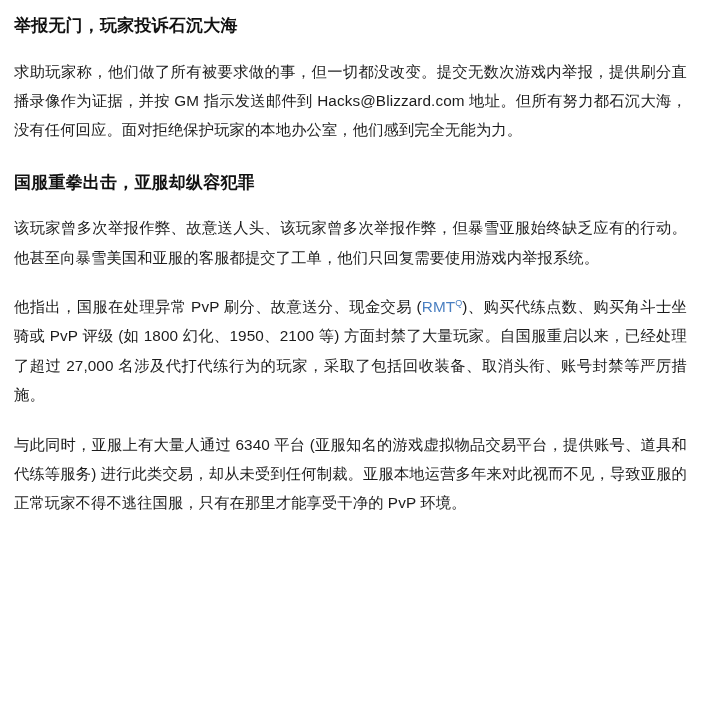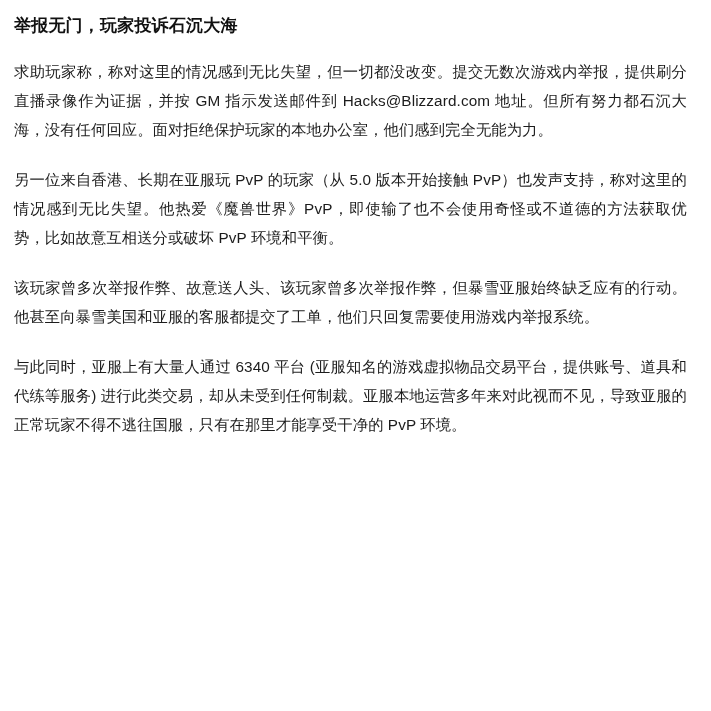--- a/index.html
+++ b/index.html
@@ -49,23 +49,24 @@
     color: #4a7fc1;
   }
 </style>
 </head>
 <body>
 
 <div class="page">
 
   <h2 class="heading">举报无门，玩家投诉石沉大海</h2>
 
-  <p class="body-text">求助玩家称，称对这里的情况感到无比失望，但一切都没改变。提交无数次游戏内举报，提供刷分直播录像作为证据，并按 GM 指示发送邮件到 Hacks@Blizzard.com 地址。但所有努力都石沉大海，没有任何回应。面对拒绝保护玩家的本地办公室，他们感到完全无能为力。</p>
+  <p class="body-text">求助玩家称，他们做了所有被要求做的事，但一切都没改变。提交无数次游戏内举报，提供刷分直播录像作为证据，并按 GM 指示发送邮件到 Hacks@Blizzard.com 地址。但所有努力都石沉大海，没有任何回应。面对拒绝保护玩家的本地办公室，他们感到完全无能为力。</p>
 
+  <h2 class="heading second">国服重拳出击，亚服却纵容犯罪</h2>
 
-  <p class="body-text">另一位来自香港、长期在亚服玩 PvP 的玩家（从 5.0 版本开始接触 PvP）也发声支持，称对这里的情况感到无比失望。他热爱《魔兽世界》PvP，即使输了也不会使用奇怪或不道德的方法获取优势，比如故意互相送分或破坏 PvP 环境和平衡。</p>
 
   <p class="body-text">该玩家曾多次举报作弊、故意送人头、该玩家曾多次举报作弊，但暴雪亚服始终缺乏应有的行动。他甚至向暴雪美国和亚服的客服都提交了工单，他们只回复需要使用游戏内举报系统。</p>
 
+  <p class="body-text"><span>他指出，国服在处理异常 PvP 刷分、故意送分、现金交易 (</span><a class="rmt-link" href="#"><span>RMT</span><span class="sup">Q</span></a><span>)、购买代练点数、购买角斗士坐骑或 PvP 评级 (如 1800 幻化、1950、2100 等) 方面封禁了大量玩家。自国服重启以来，已经处理了超过 27,000 名涉及代打代练行为的玩家，采取了包括回收装备、取消头衔、账号封禁等严厉措施。</span></p>
 
   <p class="body-text">与此同时，亚服上有大量人通过 6340 平台 (亚服知名的游戏虚拟物品交易平台，提供账号、道具和代练等服务) 进行此类交易，却从未受到任何制裁。亚服本地运营多年来对此视而不见，导致亚服的正常玩家不得不逃往国服，只有在那里才能享受干净的 PvP 环境。</p>
 
 </div>
 
 </body></html>

